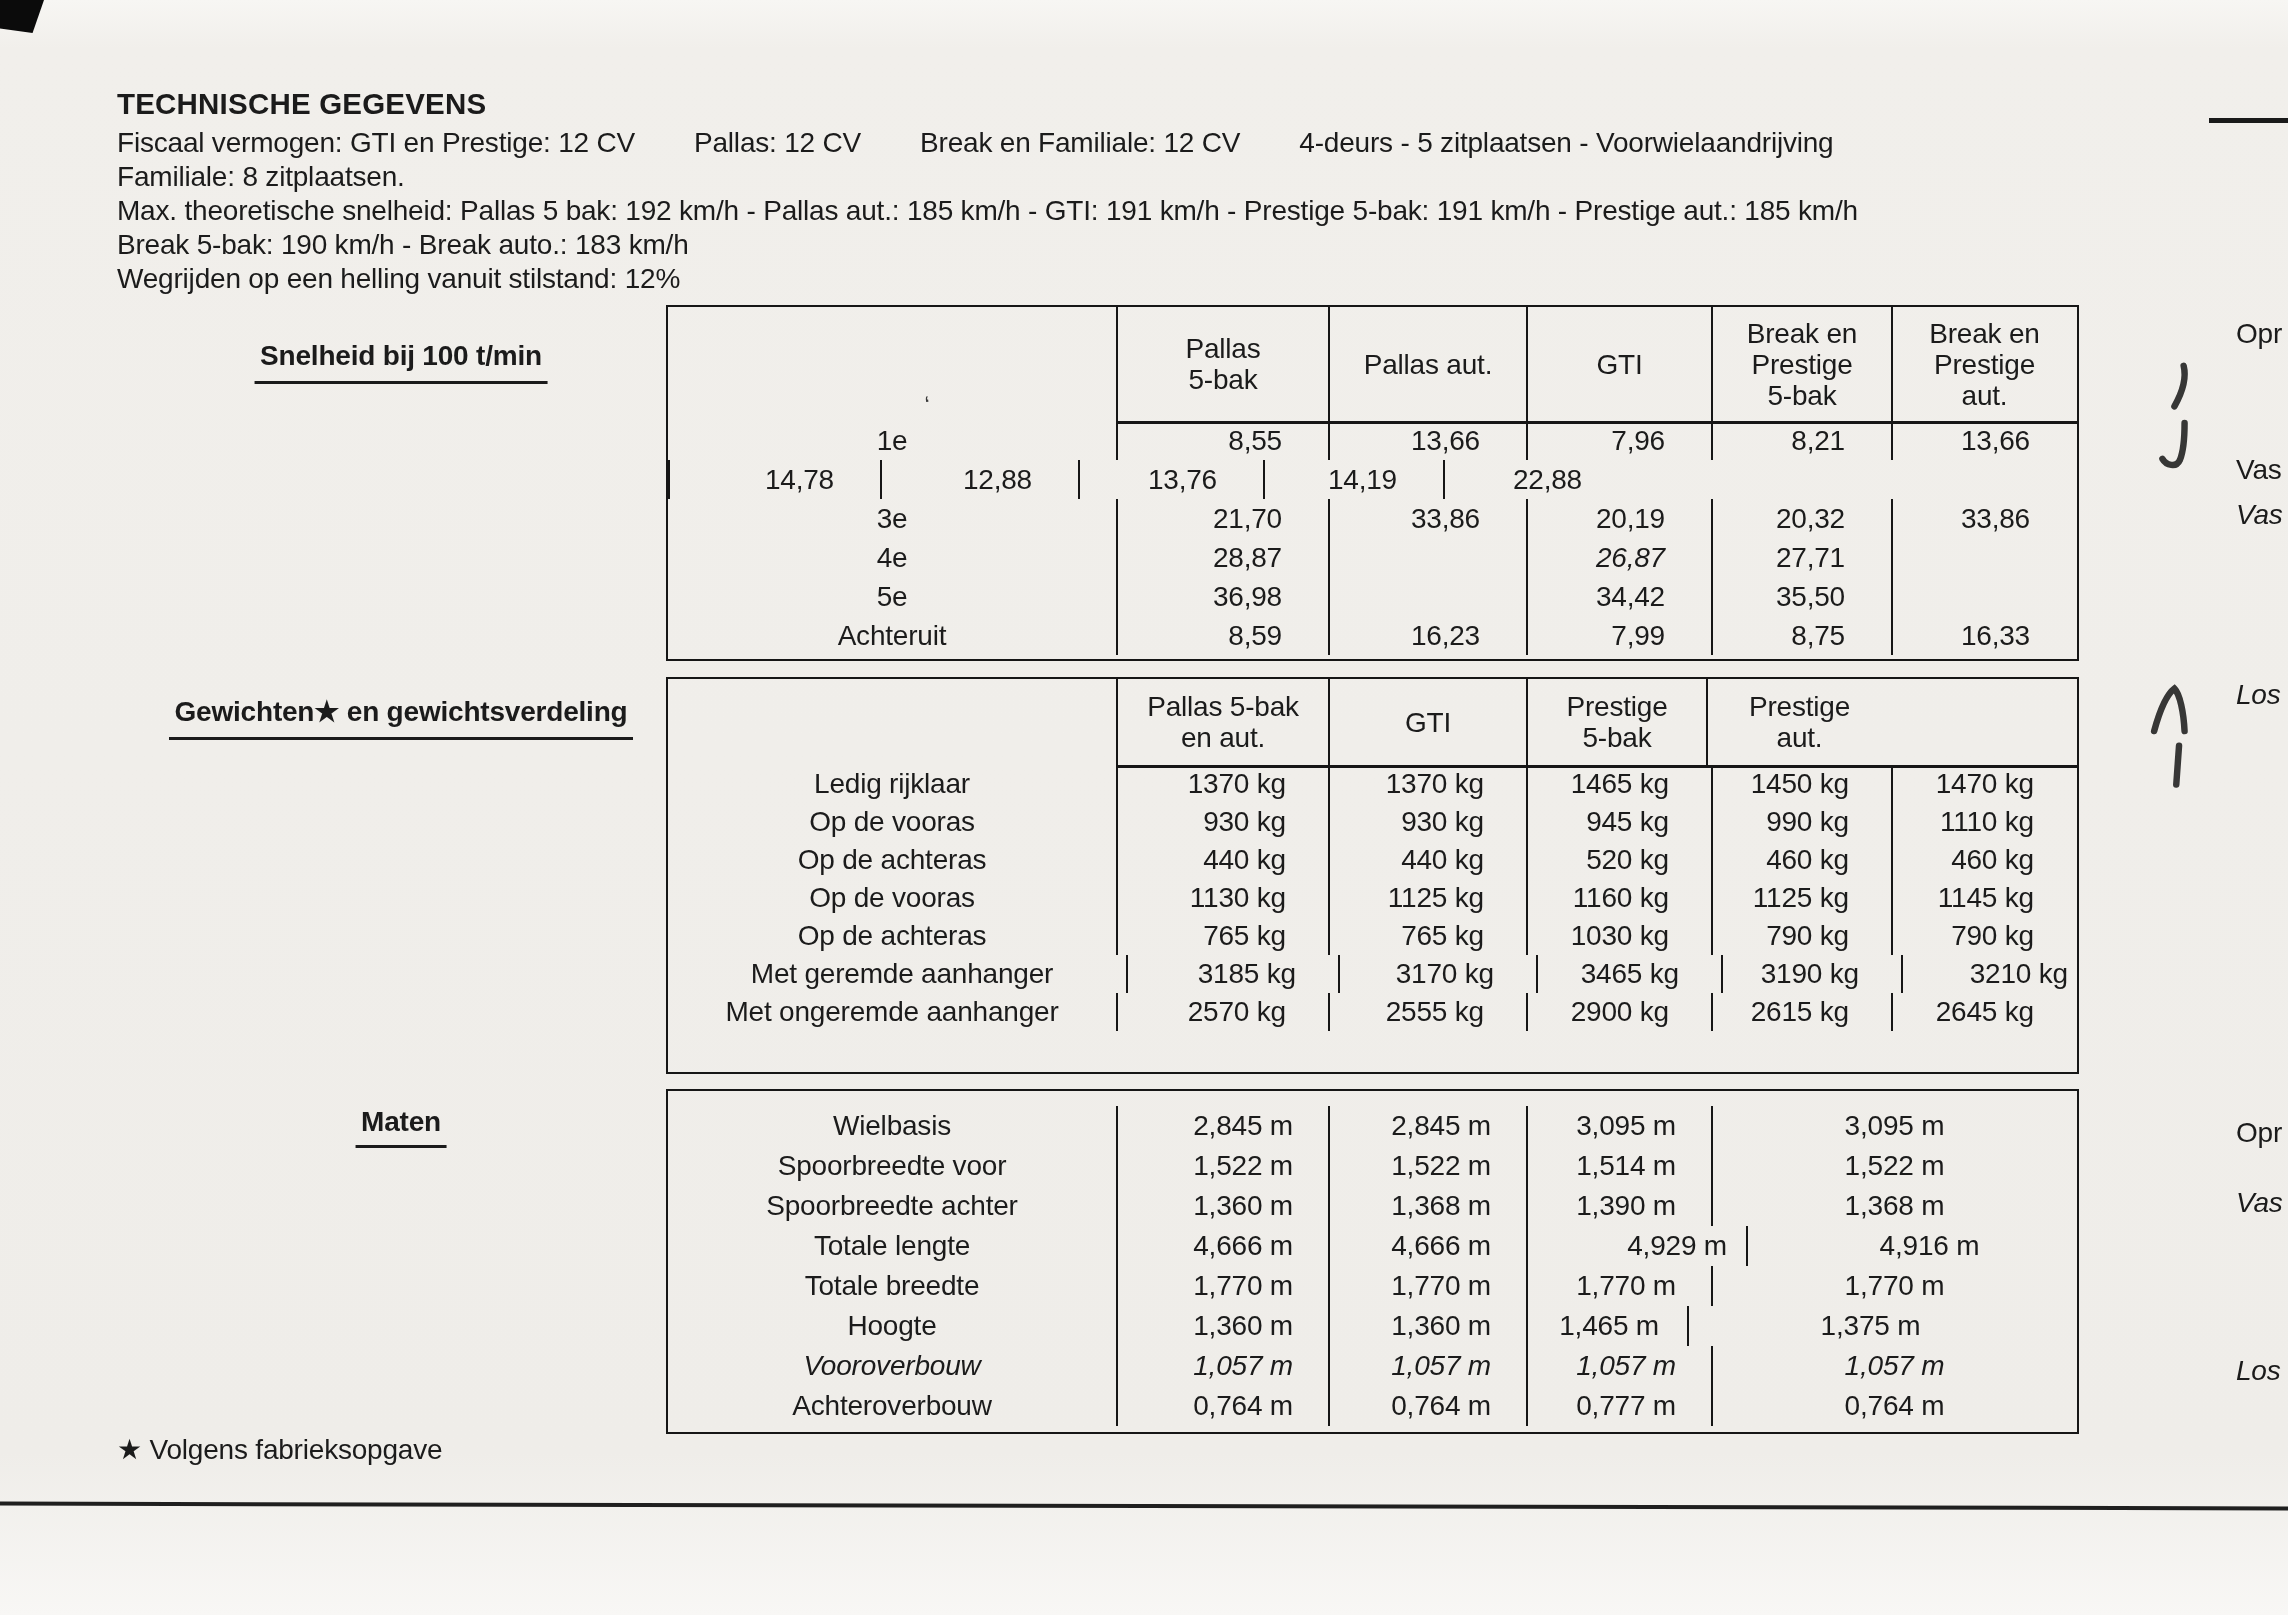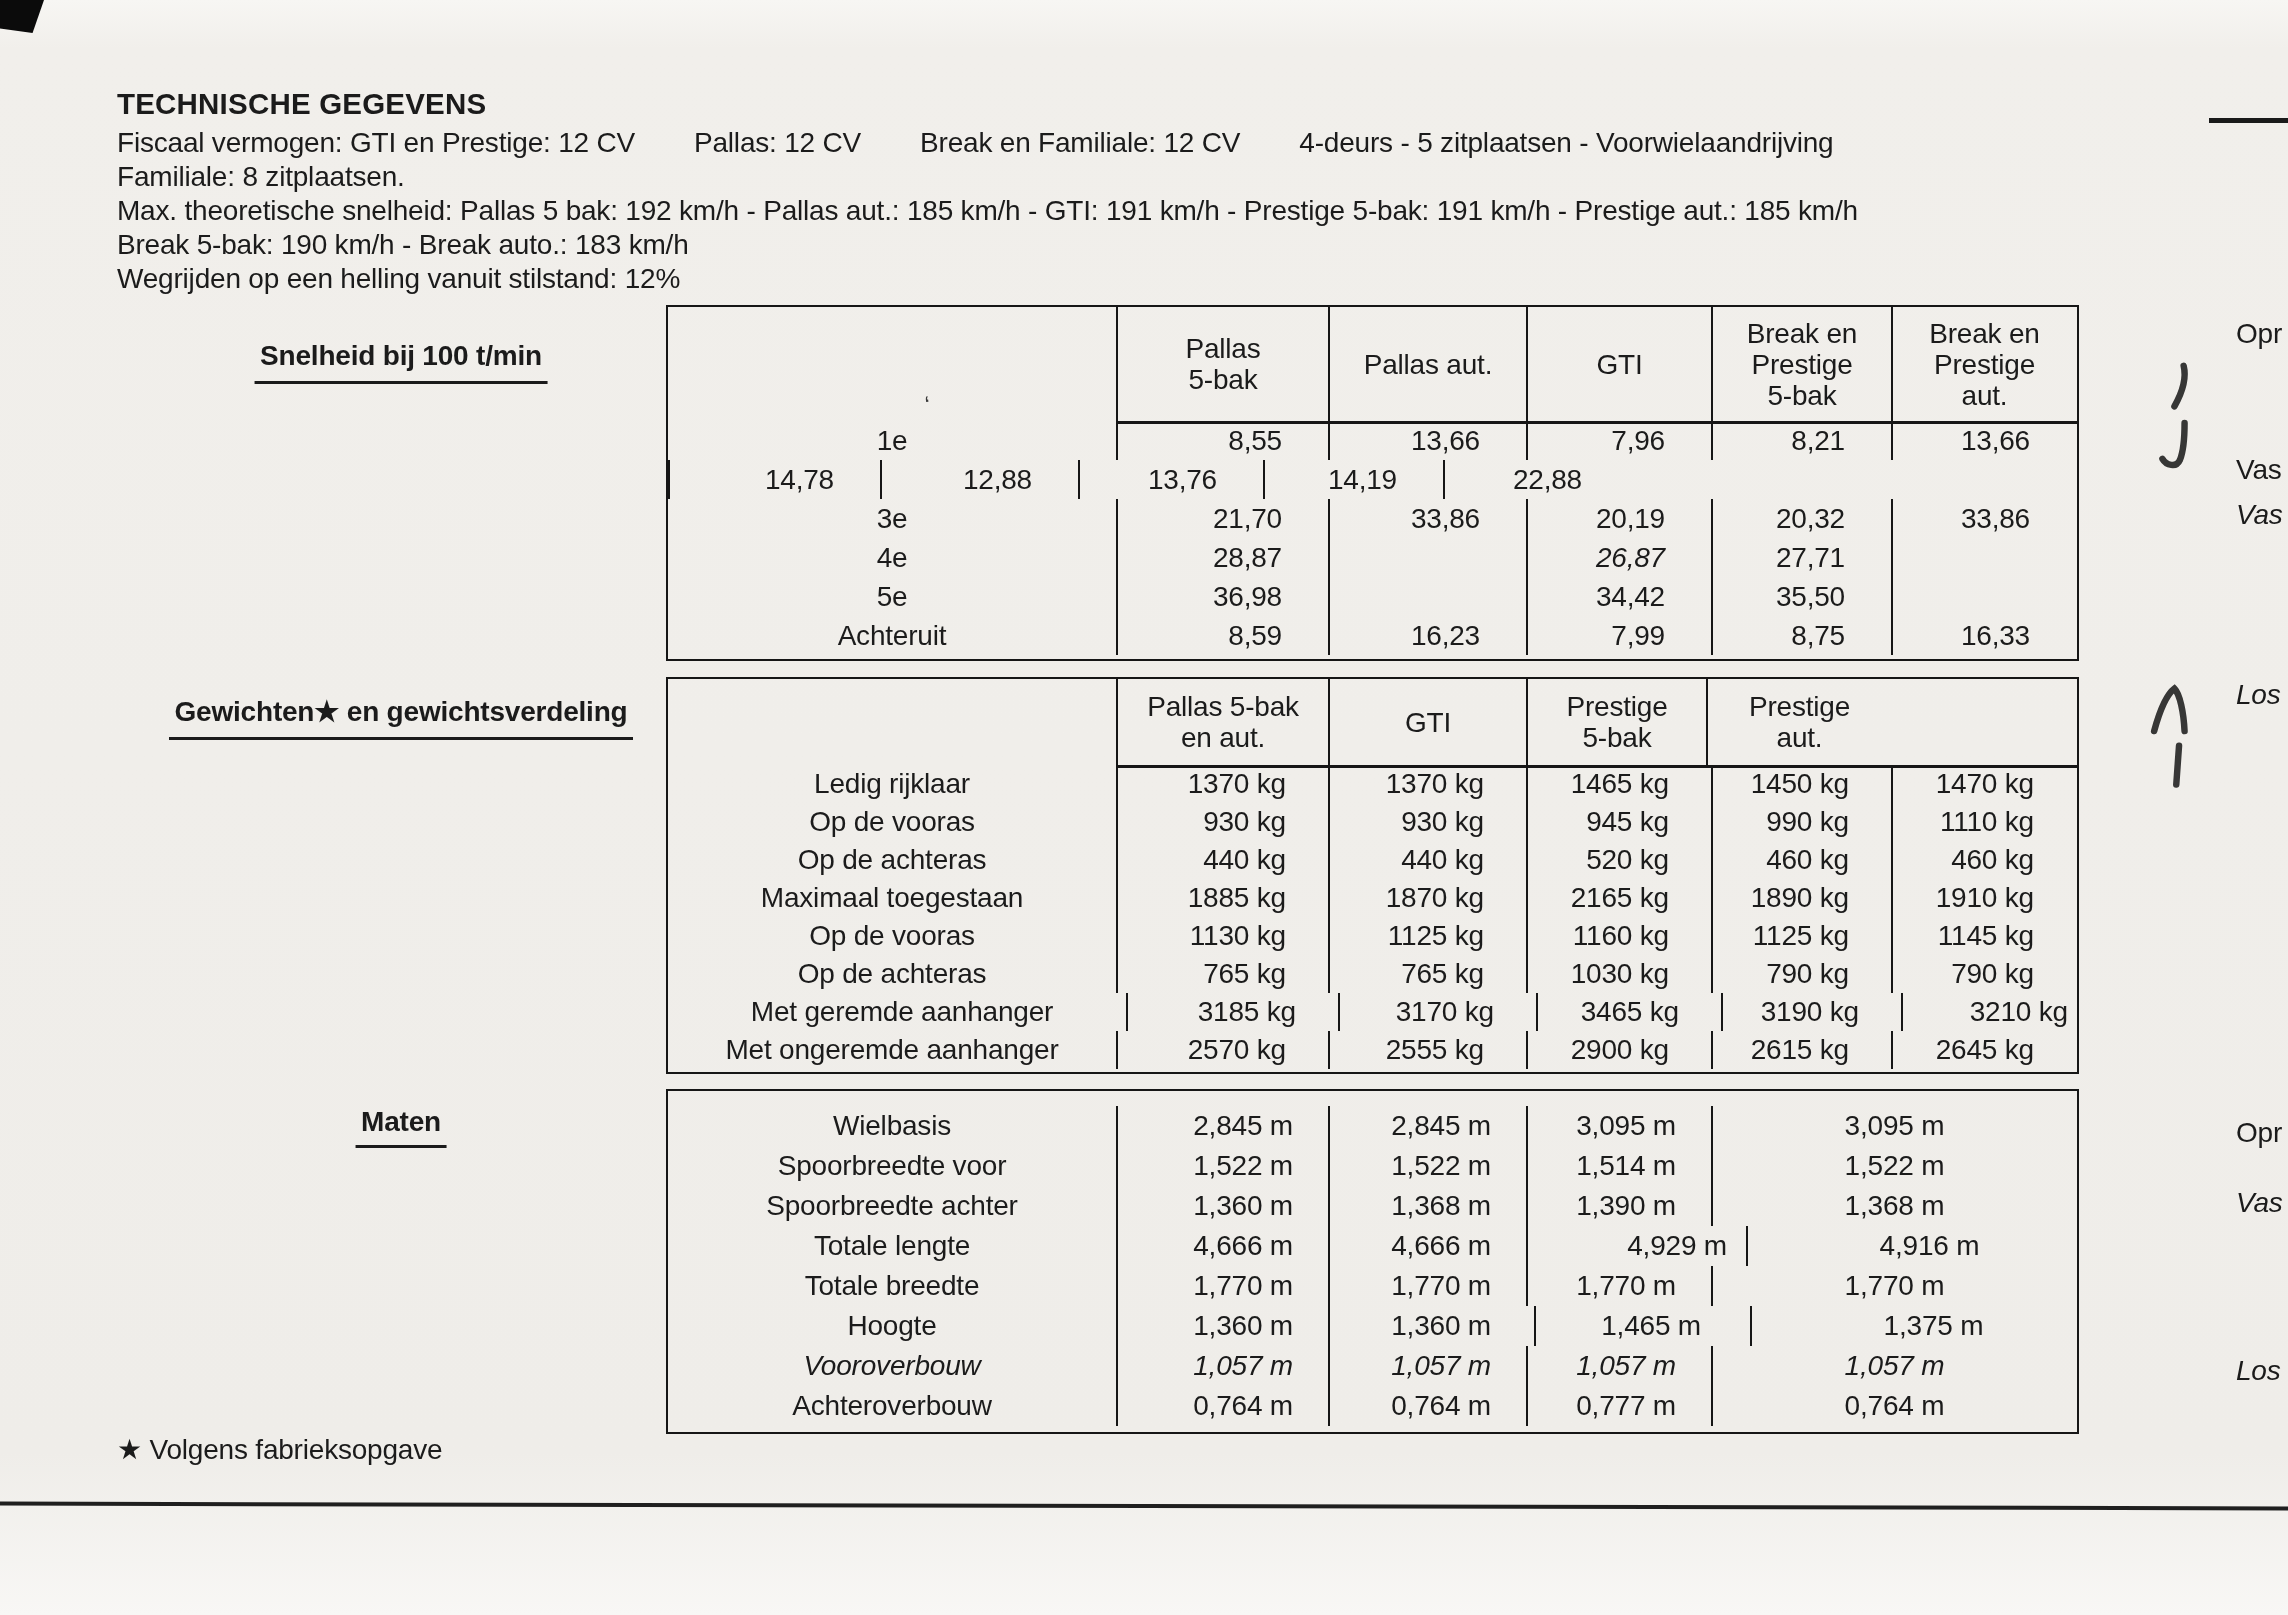--- a/index.html
+++ b/index.html
@@ -167,28 +167,20 @@
       </div>
       <div class="trow" style="height: 38px;">
         <div class="rlabel" style="width: 448px;">Op de achteras</div>
         <div class="vcell" style="width: 212px; padding-right: 42px;">440 kg</div>
         <div class="vcell" style="width: 198px; padding-right: 42px;">440 kg</div>
         <div class="vcell" style="width: 185px; padding-right: 42px;">520 kg</div>
         <div class="vcell" style="width: 180px; padding-right: 42px;">460 kg</div>
         <div class="vcell" style="width: 185px; padding-right: 42px;">460 kg</div>
       </div>
       <div class="trow" style="height: 38px;">
-        <div class="rlabel" style="width: 448px;">Maximaal toegestaan</div>
-        <div class="vcell" style="width: 212px; padding-right: 42px;">1885 kg</div>
-        <div class="vcell" style="width: 198px; padding-right: 42px;">1870 kg</div>
-        <div class="vcell" style="width: 185px; padding-right: 42px;">2165 kg</div>
-        <div class="vcell" style="width: 180px; padding-right: 42px;">1890 kg</div>
-        <div class="vcell" style="width: 185px; padding-right: 42px;">1910 kg</div>
-      </div>
-      <div class="trow" style="height: 38px;">
         <div class="rlabel" style="width: 448px;">Op de vooras</div>
         <div class="vcell" style="width: 212px; padding-right: 42px;">1130 kg</div>
         <div class="vcell" style="width: 198px; padding-right: 42px;">1125 kg</div>
         <div class="vcell" style="width: 185px; padding-right: 42px;">1160 kg</div>
         <div class="vcell" style="width: 180px; padding-right: 42px;">1125 kg</div>
         <div class="vcell" style="width: 185px; padding-right: 42px;">1145 kg</div>
       </div>
       <div class="trow" style="height: 38px;">
         <div class="rlabel" style="width: 448px;">Op de achteras</div>
         <div class="vcell" style="width: 212px; padding-right: 42px;">765 kg</div>
@@ -248,21 +240,21 @@
         <div class="rlabel" style="width: 448px;">Totale breedte</div>
         <div class="vcell" style="width: 212px; padding-right: 35px;">1,770 m</div>
         <div class="vcell" style="width: 198px; padding-right: 35px;">1,770 m</div>
         <div class="vcell" style="width: 185px; padding-right: 35px;">1,770 m</div>
         <div class="vcell center" style="width: 365px;">1,770 m</div>
       </div>
       <div class="trow" style="height: 40px;">
         <div class="rlabel" style="width: 448px;">Hoogte</div>
         <div class="vcell" style="width: 212px; padding-right: 35px;">1,360 m</div>
         <div class="vcell" style="width: 198px; padding-right: 35px;">1,360 m</div>
-        <div class="vcell" style="width: 216px; padding-right: 49px; margin-left: 8px;">1,465 m</div>
+        <div class="vcell" style="width: 161px; padding-right: 28px;">1,465 m</div>
         <div class="vcell center" style="width: 365px;">1,375 m</div>
       </div>
       <div class="trow" style="height: 40px; font-style: italic;">
         <div class="rlabel" style="width: 448px;">Vooroverbouw</div>
         <div class="vcell" style="width: 212px; padding-right: 35px;">1,057 m</div>
         <div class="vcell" style="width: 198px; padding-right: 35px;">1,057 m</div>
         <div class="vcell" style="width: 185px; padding-right: 35px;">1,057 m</div>
         <div class="vcell center" style="width: 365px;">1,057 m</div>
       </div>
       <div class="trow" style="height: 40px;">

